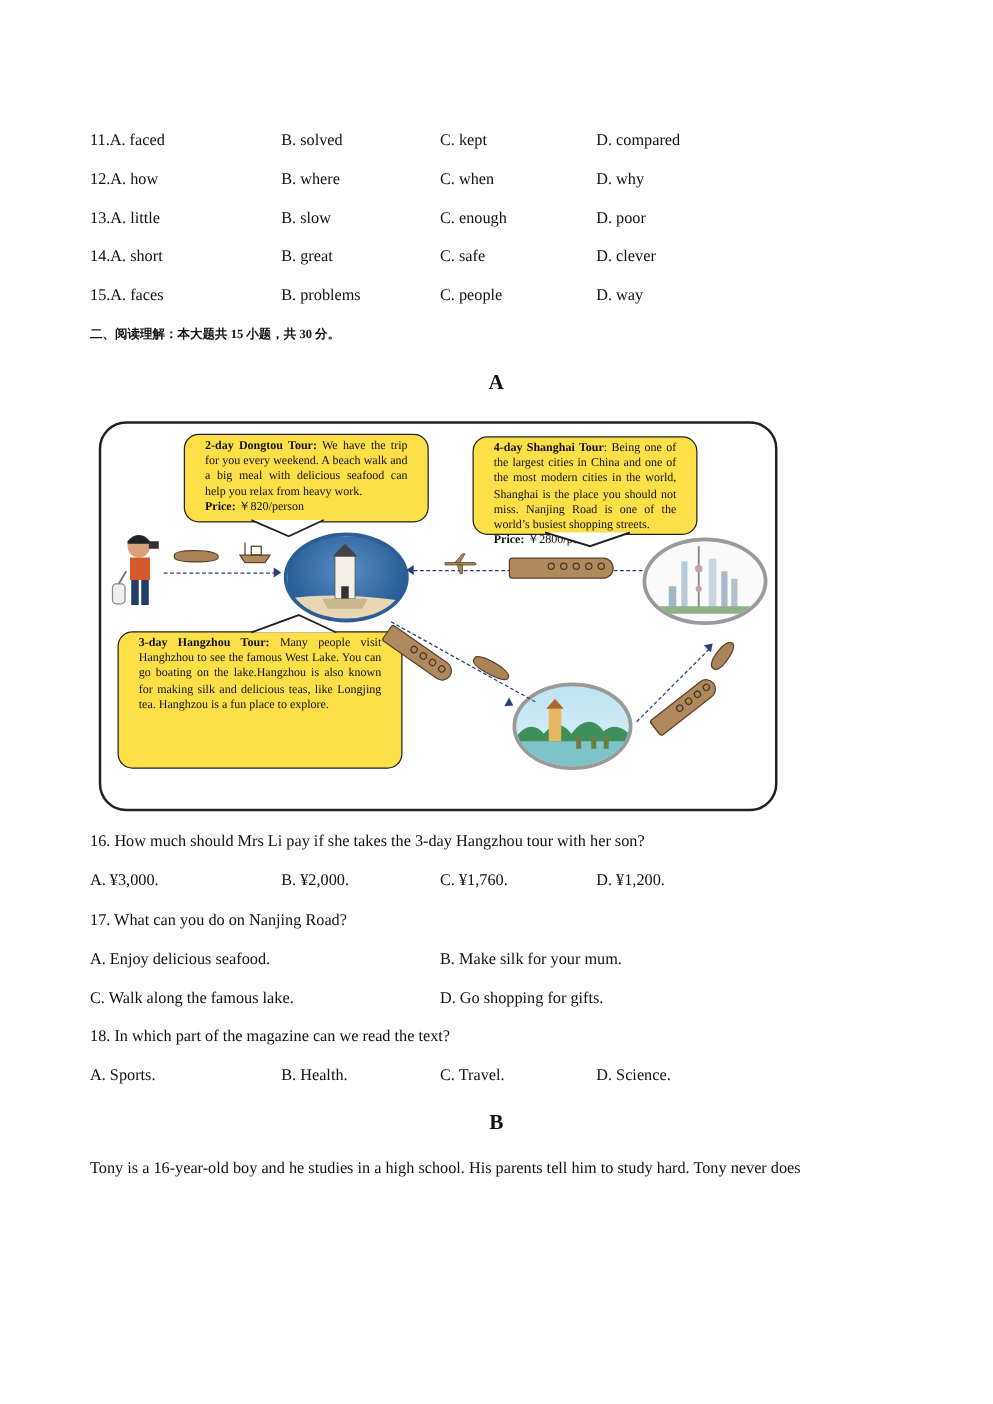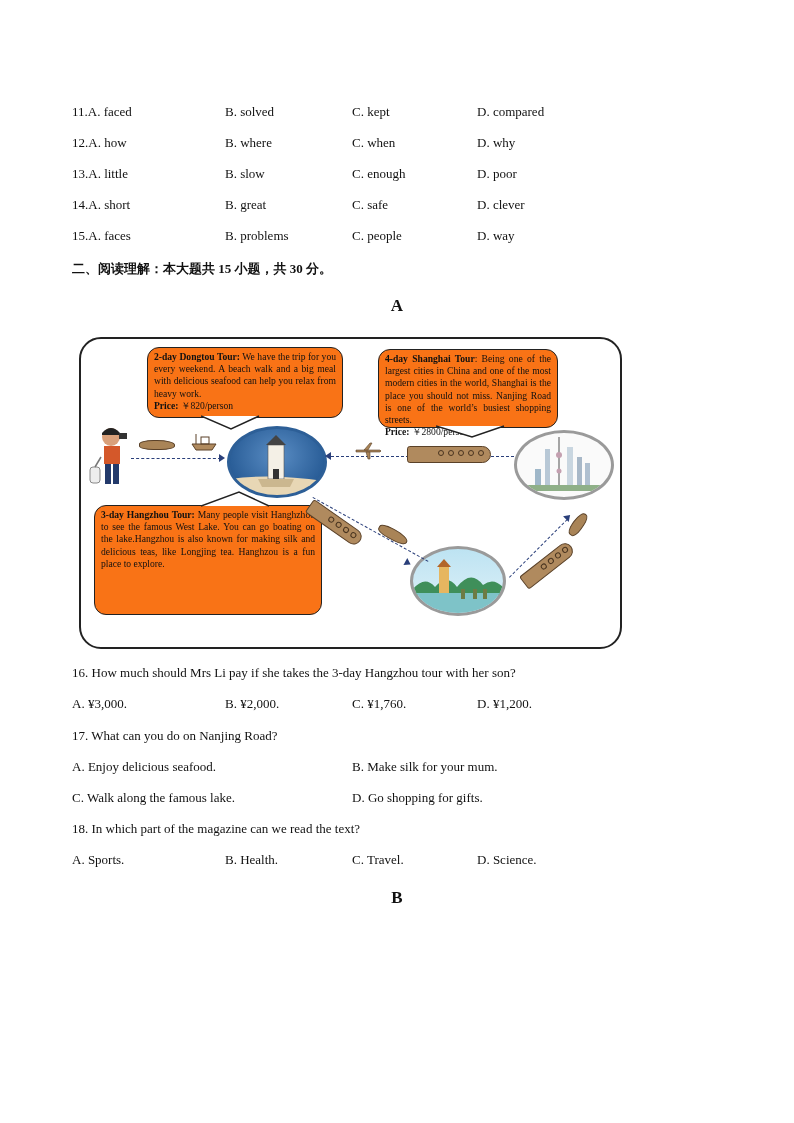--- a/index.html
+++ b/index.html
@@ -2,29 +2,29 @@
 <html><head>
 <meta charset="utf-8">
 <style>
   html, body { margin:0; padding:0; background:#fff; }
   body { width:794px; height:1123px; position:relative; overflow:hidden;
          font-family:"Liberation Serif", "DejaVu Serif", serif; color:#111; font-size:13px; }
   .row { position:absolute; left:72px; width:660px; height:18px; line-height:18px; }
   .opt { position:absolute; top:0; white-space:nowrap; }
   .c0 { left:0; } .c1 { left:153px;text-align:right; } .c2 { left:280px; } .c3 { left:405px; }
   .half { left:280px; }
-  .sec-title { position:absolute; left:72px; top:260px; font-weight:bold; font-size:13px; }
+  .sec-title { position:absolute; left:72px; top:260px; font-weight:bold; font-size:10px; }
   .center-h { position:absolute; left:0; width:794px; text-align:center; font-weight:bold; font-size:17px; }
   .para { position:absolute; left:72px; width:660px; line-height:31px; font-size:13px; }
 
   
   .figure { position:absolute; left:79px; top:337px; width:539px; height:308px;
             border:2px solid #222; border-radius:22px; background:#fff; }
-  .bubble { position:absolute; border:1.5px solid #222; border-radius:12px; background:#f97316;
-            font-size:9.6px; line-height:12.2px; padding:3px 6px; box-sizing:border-box; text-align:justify; }
+  .bubble { position:absolute; border:1.5px solid #222; border-radius:12px; background:#fde047;
+            font-size:9.6px; line-height:12.2px; padding:3px 16px; box-sizing:border-box; text-align:justify; }
   .bubble b { font-weight:bold; }
   .circ { position:absolute; border-radius:50%; overflow:hidden; border:3px solid #9a9a9a; }
   .dash { position:absolute; height:0; border-top:1.5px dashed #2a3f7a; transform-origin:0 0; }
   .arrowhead { position:absolute; width:0; height:0; border-top:4px solid transparent; border-bottom:4px solid transparent; }
   table.price { border-collapse:collapse; margin-top:4px; font-size:9.6px; }
   table.price td { border:1px solid #222; padding:0 3px; height:14px; white-space:nowrap; }
   .train { position:absolute; background:#b08a5e; border:1px solid #5a4128; border-radius:4px 12px 12px 4px; }
   .train .win { position:absolute; top:3px; width:4px; height:4px; border:1px solid #4a3520; border-radius:50%; }
   .car { position:absolute; background:#a98457; border:1px solid #5a4128; border-radius:40% 50% 40% 40%; }
 </style>
@@ -206,13 +206,14 @@
 <div class="row" style="top:820px">18. In which part of the magazine can we read the text?</div>
 <div class="row" style="top:851px">
   <span class="opt c0">A. Sports.</span>
   <span class="opt c1">B. Health.</span>
   <span class="opt c2">C. Travel.</span>
   <span class="opt c3">D. Science.</span>
 </div>
 
 <div class="center-h" style="top:888px">B</div>
 <div class="para" style="top:918px">
+  <div>Tony is a 16-year-old boy and he studies in a high school. His parents tell him to study hard. Tony never does</div>
 </div>
 
 </body></html>

